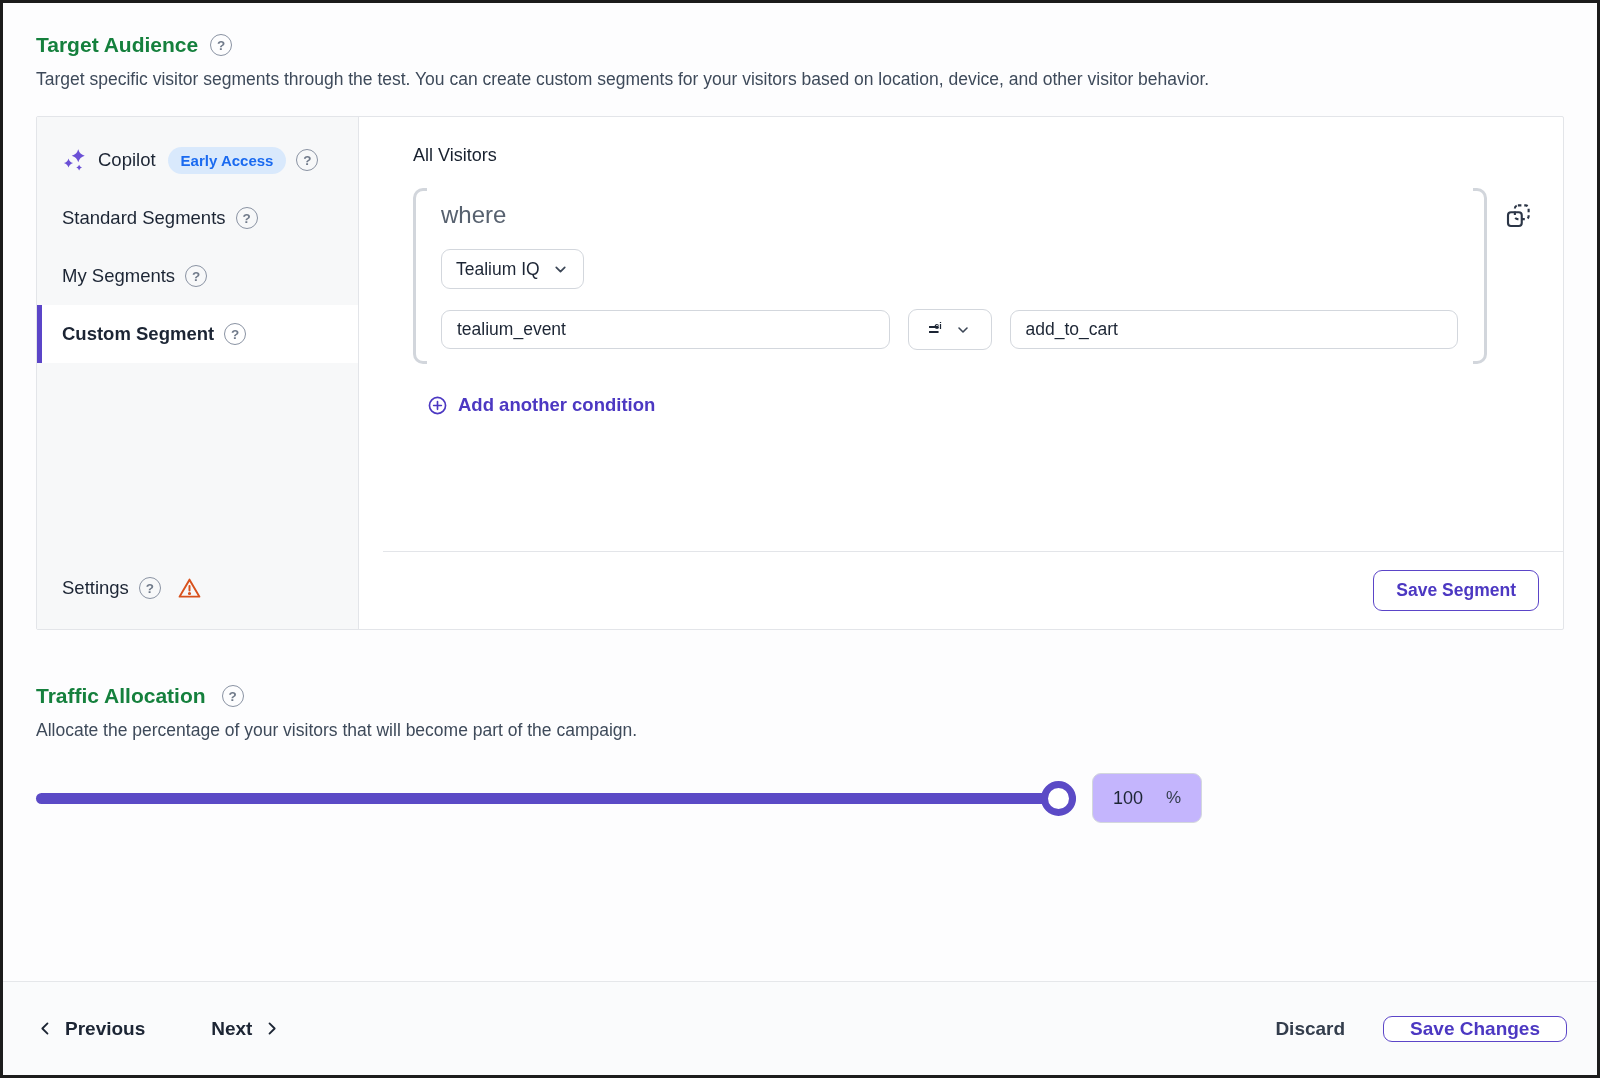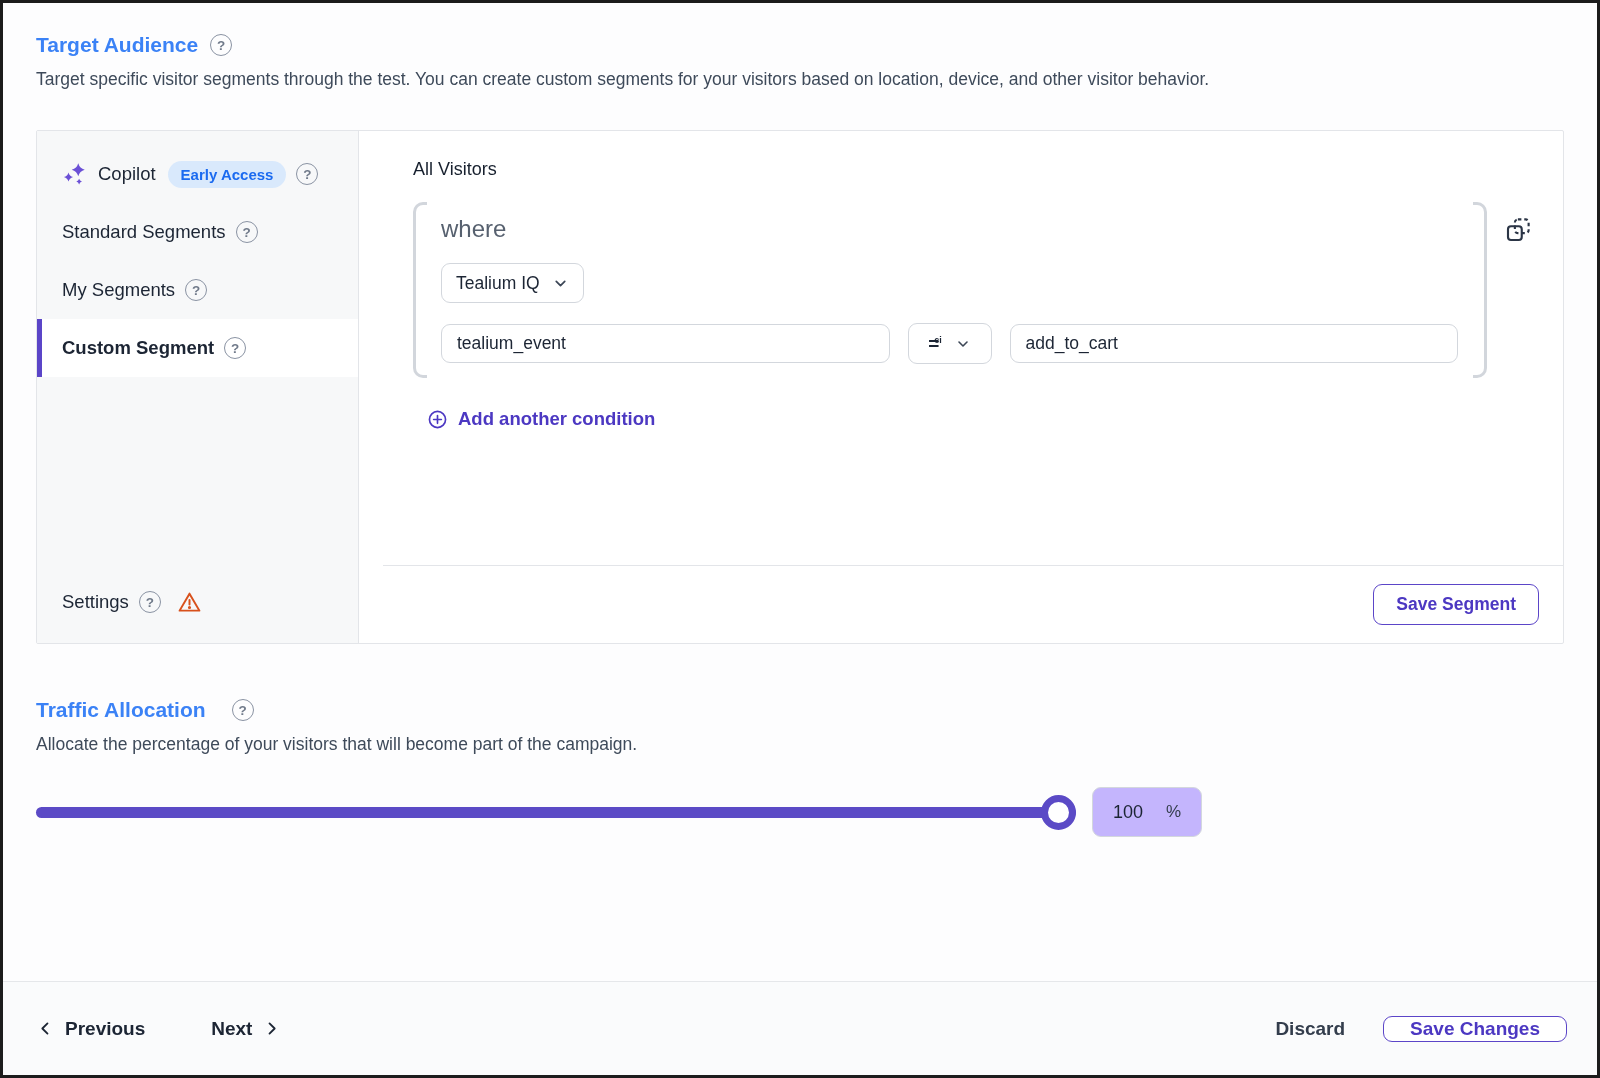--- a/index.html
+++ b/index.html
@@ -10,22 +10,22 @@
     border:3px solid #1c1c1c;
     color:#1c2534;
   }
   .page { position:relative; width:1594px; height:1072px; background:#fdfdfe; overflow:hidden; }
   .content { padding:30px 33px 0 33px; }
 
   
   .h1-row { display:flex; align-items:center; gap:14px; margin-bottom:22px; }
   h1 { font-size:28px; font-weight:700; color:#17202e; letter-spacing:.2px; }
   .h2-row { display:flex; align-items:center; gap:12px; margin-bottom:12px; }
-  h2 { font-size:21px; font-weight:700; color:#3b82f6; }
-  .desc { font-size:17.5px; color:#3e4a5a; margin-bottom:40px; }
+  h2 { font-size:21px; font-weight:700; color:#15803d; }
+  .desc { font-size:17.5px; color:#3e4a5a; margin-bottom:26px; }
 
   .qmark {
     width:22px; height:22px; border:1.6px solid #8a93a3; border-radius:50%;
     color:#707a8a; font-size:13.5px; font-weight:700;
     display:inline-flex; align-items:center; justify-content:center; flex:none;
   }
 
   
   .panel {
     display:flex; height:514px; background:#ffffff;
@@ -88,21 +88,21 @@
     display:flex; align-items:center; justify-content:flex-end; padding-right:24px;
   }
   .btn-outline {
     background:#fff; border:1.6px solid #5b45c8; color:#4c38c2;
     border-radius:9px; font-weight:600; cursor:pointer;
     font-family:"Liberation Sans","DejaVu Sans",sans-serif;
   }
   .save-segment { font-size:17.5px; padding:9px 22px; }
 
   
-  .traffic-title-row { display:flex; align-items:center; gap:26px; margin-top:54px; margin-bottom:12px; }
+  .traffic-title-row { display:flex; align-items:center; gap:16px; margin-top:54px; margin-bottom:12px; }
   .slider-row { display:flex; align-items:center; margin-top:32px; }
   .slider { position:relative; width:1040px; flex:none; height:36px; display:flex; align-items:center; cursor:pointer; }
   .slider-track { width:100%; height:11px; border-radius:6px; background:#5b4ac6; }
   .slider-handle {
     position:absolute; right:0; top:1px; width:35px; height:35px; border-radius:50%;
     background:#fff; border:7px solid #5b4ac6;
   }
   .pct-box {
     margin-left:16px; width:110px; height:50px; border:1px solid #d3d7dd; border-radius:9px;
     display:flex; align-items:center; justify-content:space-between; padding:0 20px; background:#c4b5fd;

